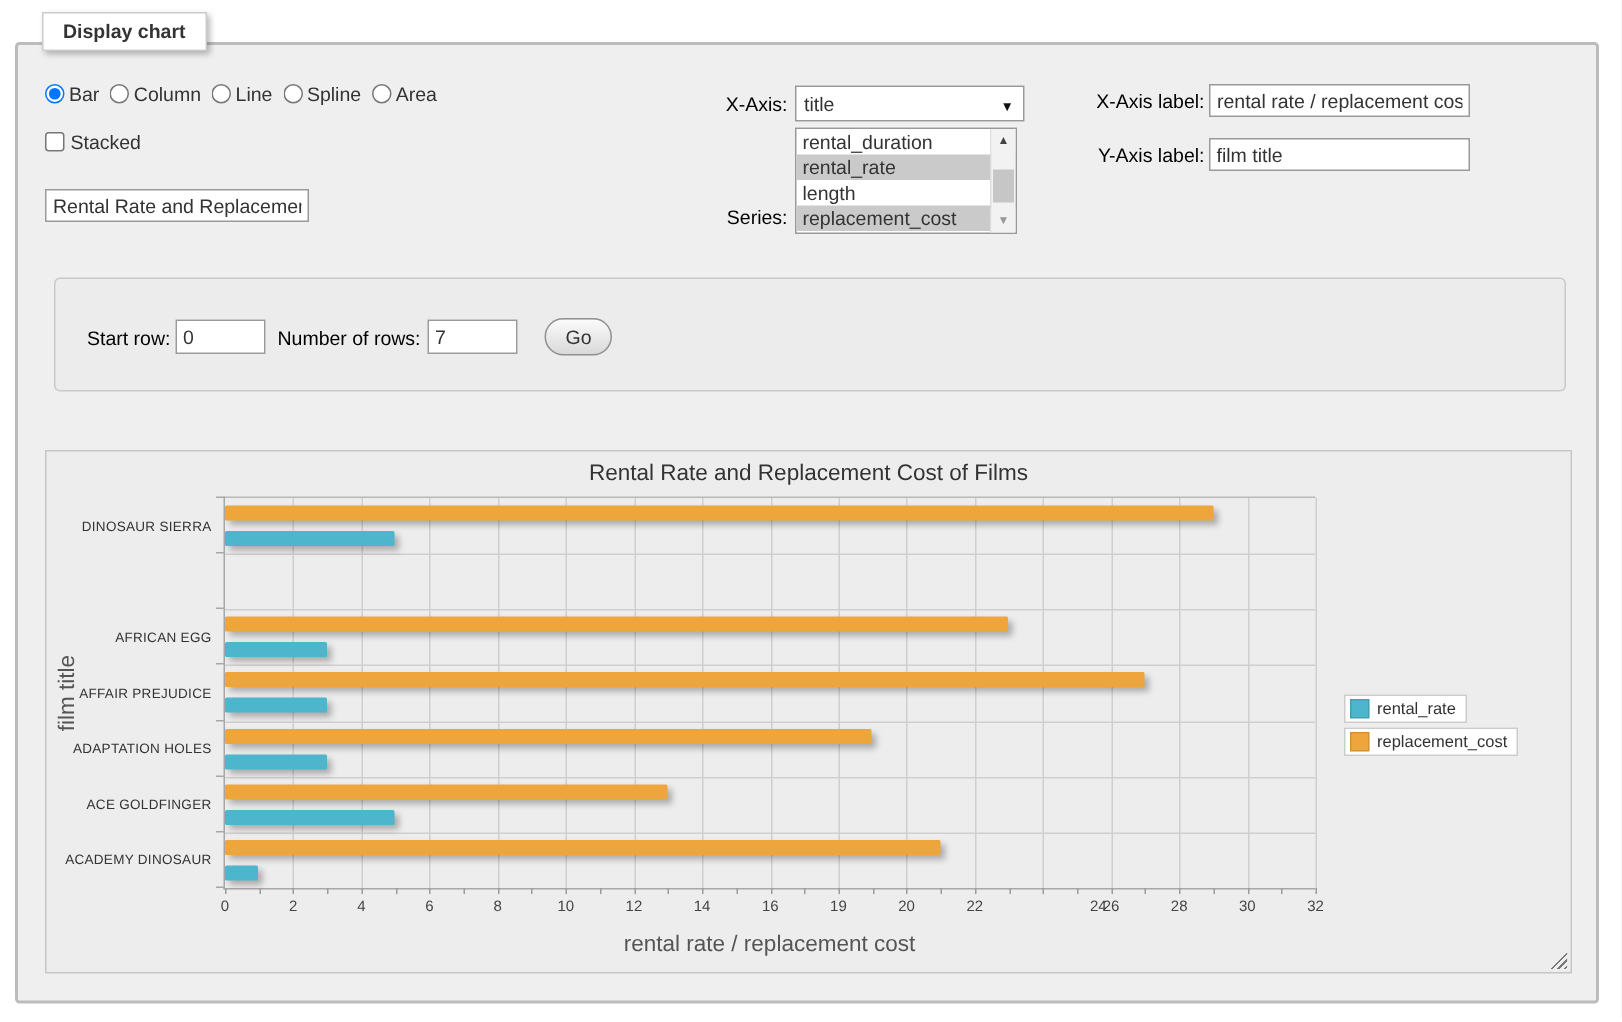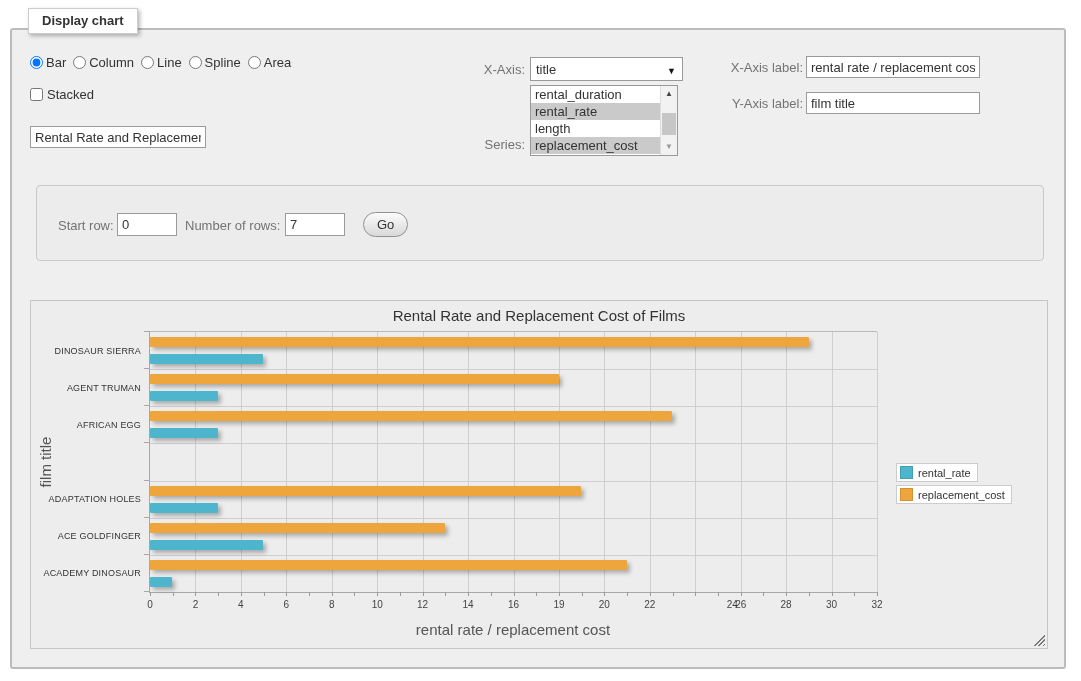--- a/index.html
+++ b/index.html
@@ -27,21 +27,21 @@
   .radio-item input { margin:0; width:13px; height:13px; }
   .check-row { position:absolute; left:30px; top:87px; display:flex; align-items:center; gap:4px; }
   .check-row input { margin:0; width:13px; height:13px; }
 
   input[type=text] {
     border:1px solid #9a9a9a; background:#fff; color:#333;
     font-family:"Liberation Sans",sans-serif; font-size:13px; padding:2px 4px;
   }
   .title-input { position:absolute; left:30px; top:126px; width:176px; height:22px; }
 
-  .lbl { position:absolute; text-align:right; color:#737373; }
+  .lbl { position:absolute; text-align:right; color:#000000; }
   .lbl-xaxis   { left:445px; top:62px;  width:80px; }
   .lbl-series  { left:445px; top:137px; width:80px; }
   .lbl-xlabel  { left:711px; top:60px;  width:92px; }
   .lbl-ylabel  { left:711px; top:96px;  width:92px; }
 
   .select-box {
     position:absolute; left:530px; top:57px; width:153px; height:24px;
     background:#fff; border:1px solid #999; display:flex; align-items:center;
     padding-left:5px; cursor:default;
   }
@@ -239,28 +239,28 @@
         <div class="ytick" style="top: calc(42.8571% - 1px);"></div>
         <div class="ytick" style="top: calc(57.1429% - 1px);"></div>
         <div class="ytick" style="top: calc(71.4286% - 1px);"></div>
         <div class="ytick" style="top: calc(85.7143% - 1px);"></div>
         <div class="ytick" style="top: calc(100% - 1px);"></div>
         <div class="band" style="top: 0%; height: 14.2857%;">
           <div class="cat-label" style="top: 50%;">DINOSAUR SIERRA</div>
           <div class="bar slot0" style="width: 90.5938%; background: rgb(238, 166, 60);"></div>
           <div class="bar slot1" style="width: 15.5938%; background: rgb(77, 182, 204);"></div>
         </div>
-        <div class="band" style="top: 14.2857%; height: 14.2857%;">
-          <div class="cat-label" style="top: 50%;">AGENT TRUMAN</div>
-          <div class="bar slot0" style="width: 56.2187%; background: rgb(238, 166, 60);"></div>
-          <div class="bar slot1" style="width: 9.34375%; background: rgb(77, 182, 204);"></div>
-        </div>
         <div class="band" style="top: 28.5714%; height: 14.2857%;">
           <div class="cat-label" style="top: 50%;">AFRICAN EGG</div>
           <div class="bar slot0" style="width: 71.8438%; background: rgb(238, 166, 60);"></div>
+          <div class="bar slot1" style="width: 9.34375%; background: rgb(77, 182, 204);"></div>
+        </div>
+        <div class="band" style="top: 42.8571%; height: 14.2857%;">
+          <div class="cat-label" style="top: 50%;">AFFAIR PREJUDICE</div>
+          <div class="bar slot0" style="width: 84.3438%; background: rgb(238, 166, 60);"></div>
           <div class="bar slot1" style="width: 9.34375%; background: rgb(77, 182, 204);"></div>
         </div>
         <div class="band" style="top: 57.1429%; height: 14.2857%; text-align: center;">
           <div class="cat-label" style="top: 50%;">ADAPTATION HOLES</div>
           <div class="bar slot0" style="width: 59.3437%; background: rgb(238, 166, 60);"></div>
           <div class="bar slot1" style="width: 9.34375%; background: rgb(77, 182, 204);"></div>
         </div>
         <div class="band" style="top: 71.4286%; height: 14.2857%; text-align: center;">
           <div class="cat-label" style="top: 50%;">ACE GOLDFINGER</div>
           <div class="bar slot0" style="width: 40.5938%; background: rgb(238, 166, 60);"></div>

